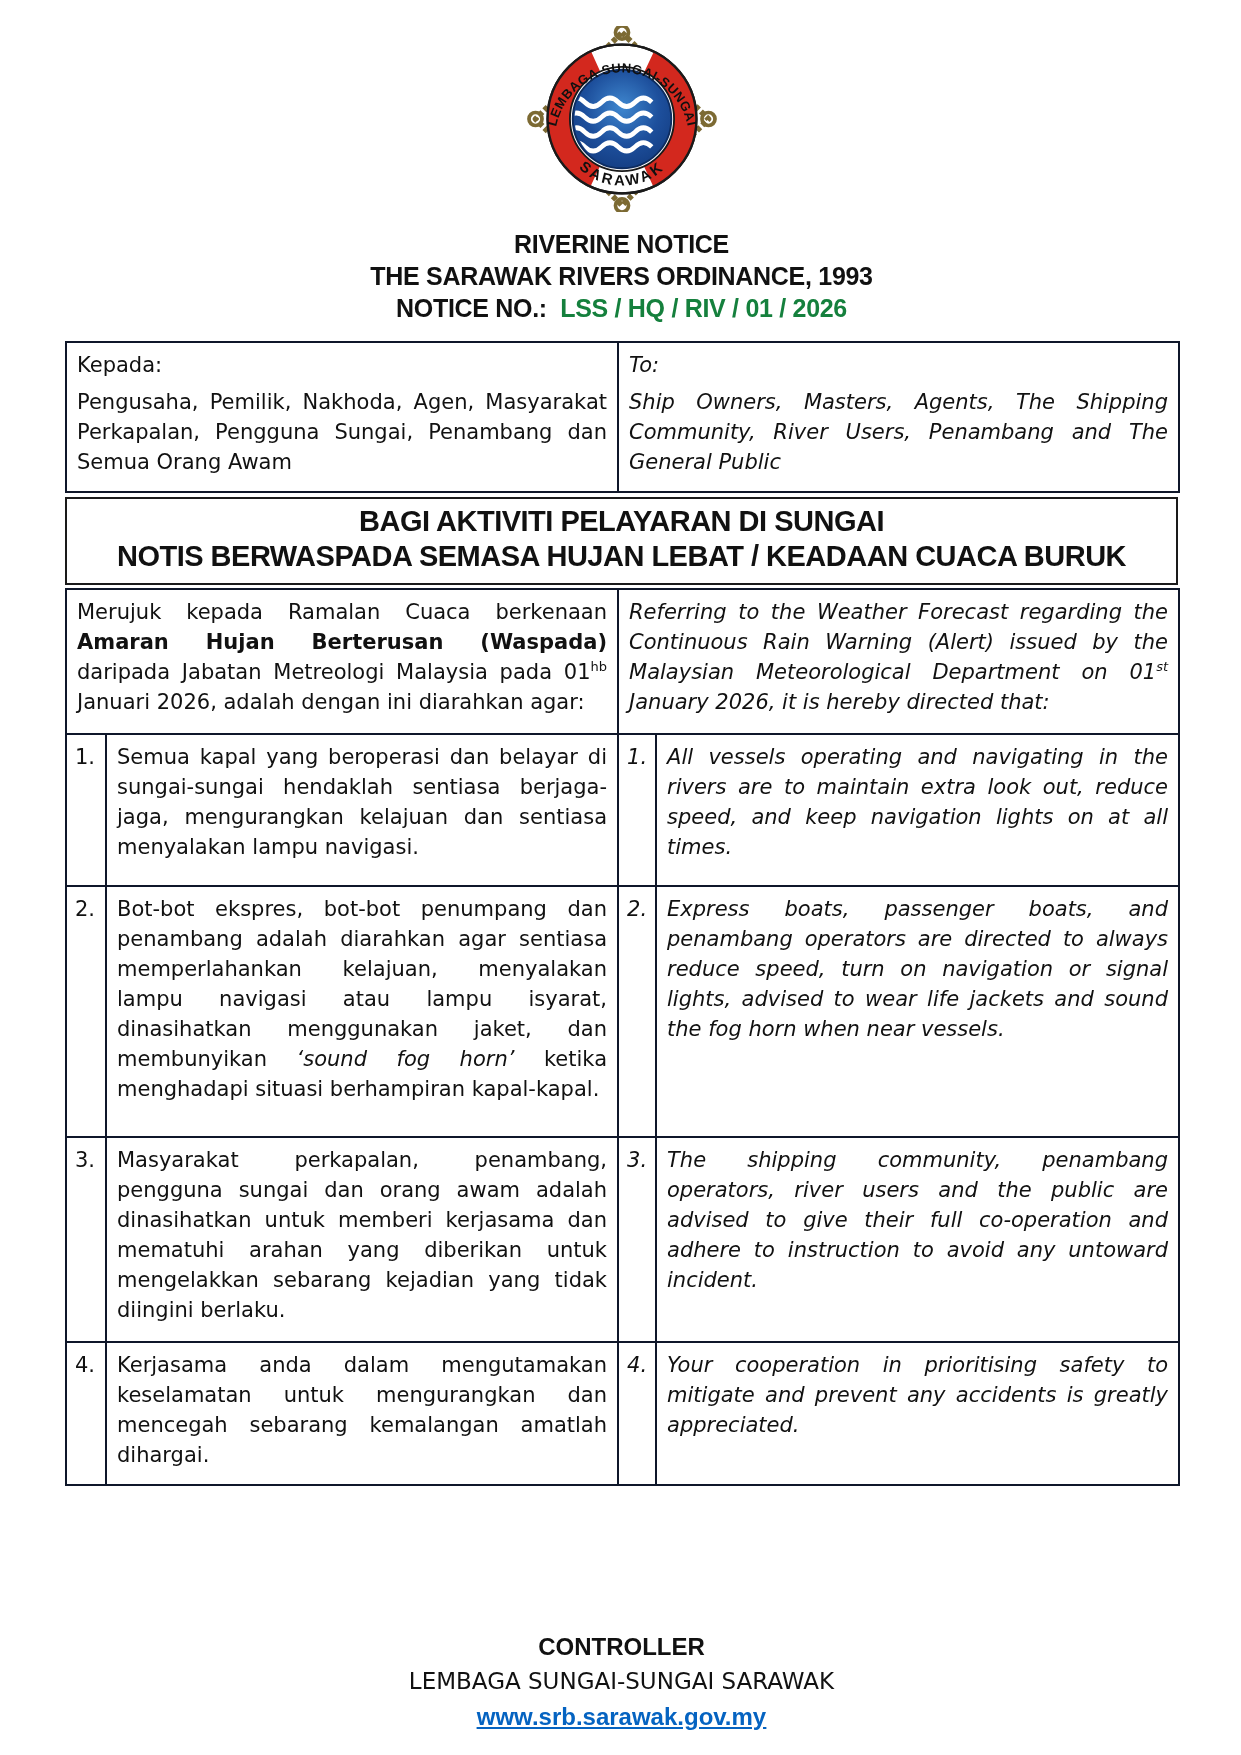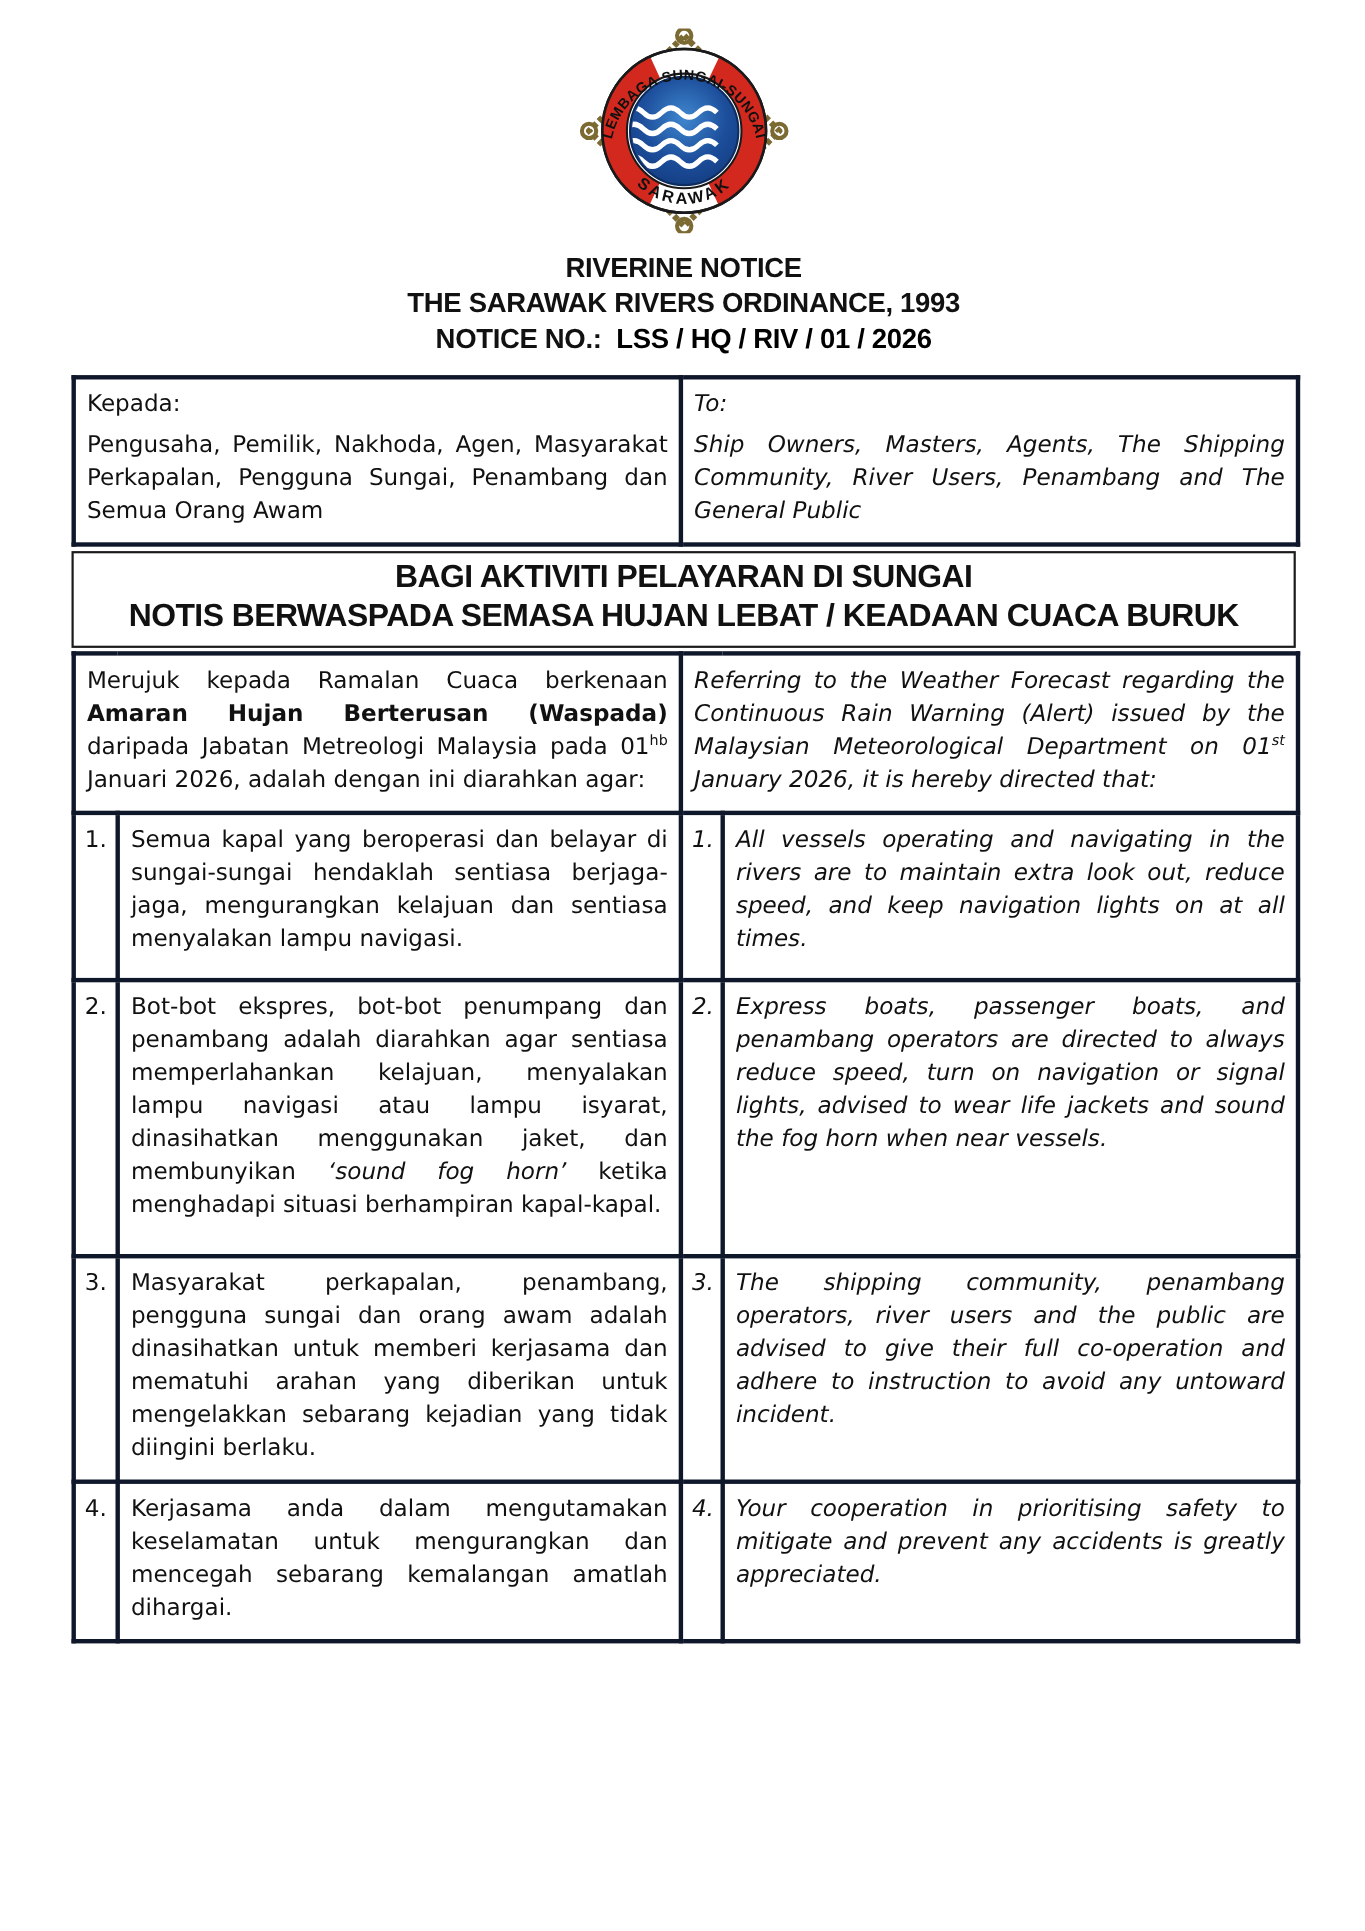--- a/index.html
+++ b/index.html
@@ -9,24 +9,24 @@
     padding:22px 63px 0 65px; overflow:hidden;
     font-family:"DejaVu Sans", sans-serif; color:#111;
   }
   
   .logo-wrap{ text-align:center; margin-top:4px; height:190px; }
   .logo-wrap svg{ width:196px; height:186px; }
   
   .title-block{ text-align:center; margin-top:12px; line-height:32px;
     font-family:"Liberation Sans", sans-serif; }
   .title-line{ font-size:25px; font-weight:bold; letter-spacing:-0.3px; }
-  .notice-no{ color:#000000; }
+  .notice-no{ color:#15803d; }
   
   table{ width:1113px; border-collapse:collapse; table-layout:fixed; }
-  td{ border:4px solid #0f172a; vertical-align:top; padding:7px 10px 14px 10px;
+  td{ border:2px solid #0f172a; vertical-align:top; padding:7px 10px 14px 10px;
       font-size:21px; line-height:30px; }
   .addressee{ margin-top:17px; }
   .addr-label{ display:block; }
   .addr-body{ display:block; text-align:justify; margin-top:7px; }
   .en{ font-style:italic; }
   
   .subject-box{ margin-top:4px; border:2px solid #1a1a1a; width:1113px;
     text-align:center; padding:5px 8px 9px 8px;
     font-family:"Liberation Sans", sans-serif; }
   .subject-line{ font-size:29px; font-weight:bold; line-height:35px; letter-spacing:-0.5px; }
@@ -180,14 +180,19 @@
 
     <tr class="row-4">
       <td class="num-cell">4.</td>
       <td class="cell-text">Kerjasama anda dalam mengutamakan keselamatan untuk mengurangkan dan mencegah sebarang kemalangan amatlah dihargai.</td>
       <td class="num-cell num-en">4.</td>
       <td class="cell-text en">Your cooperation in prioritising safety to mitigate and prevent any accidents is greatly appreciated.</td>
     </tr>
   </tbody>
     </table>
 
+  <div class="footer">
+    <div class="footer-controller">CONTROLLER</div>
+    <div class="footer-org">LEMBAGA SUNGAI-SUNGAI SARAWAK</div>
+    <div class="footer-url"><a>www.srb.sarawak.gov.my</a></div>
+  </div>
 
 </div>
 
 </body></html>

